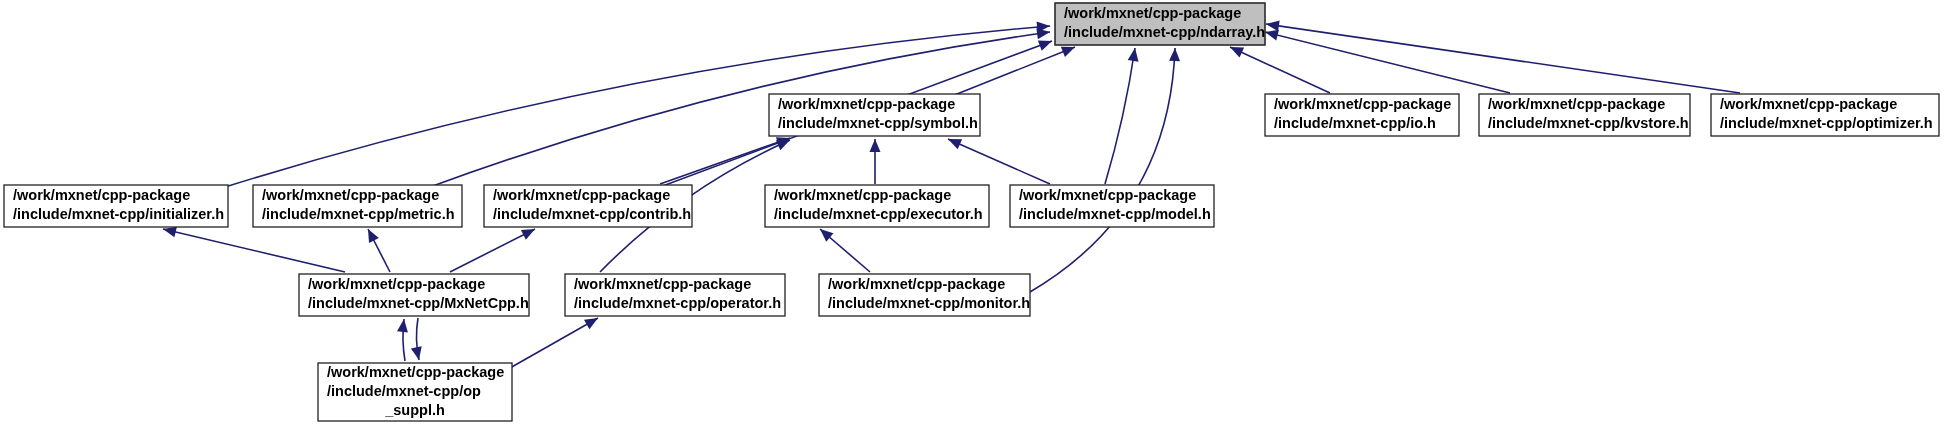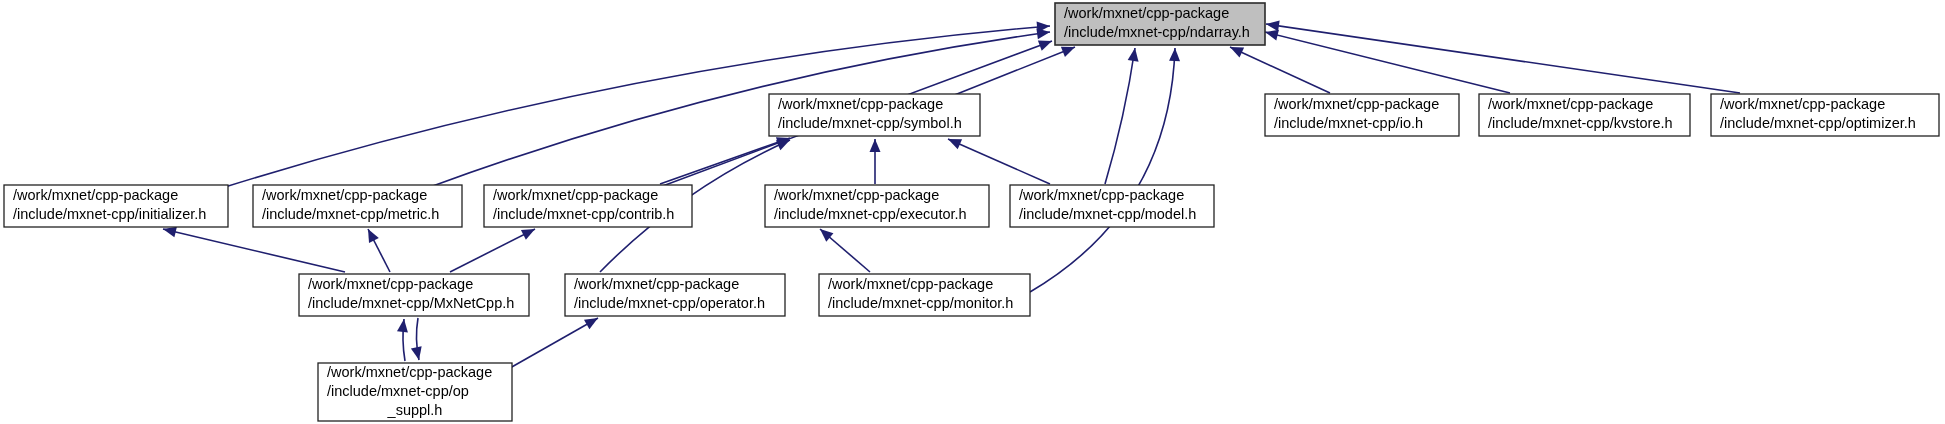--- a/index.html
+++ b/index.html
@@ -8,20 +8,21 @@
     padding: 0;
     background: #ffffff;
   }
   #graph-root {
     position: relative;
     width: 1945px;
     height: 424px;
     background: #ffffff;
     font-family: "Liberation Sans", "DejaVu Sans", sans-serif;
     overflow: hidden;
+    font-weight: bold;
   }
   svg.graph-canvas {
     position: absolute;
     left: 0;
     top: 0;
     width: 1945px;
     height: 424px;
   }
   .edge-path {
     fill: none;

